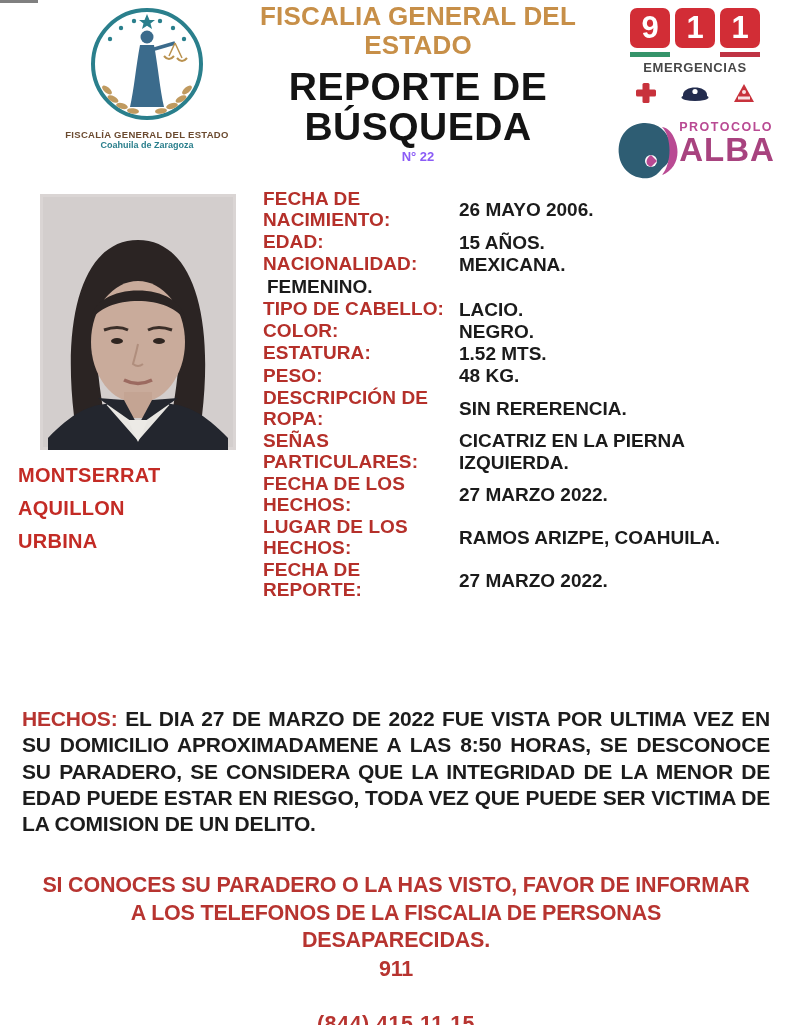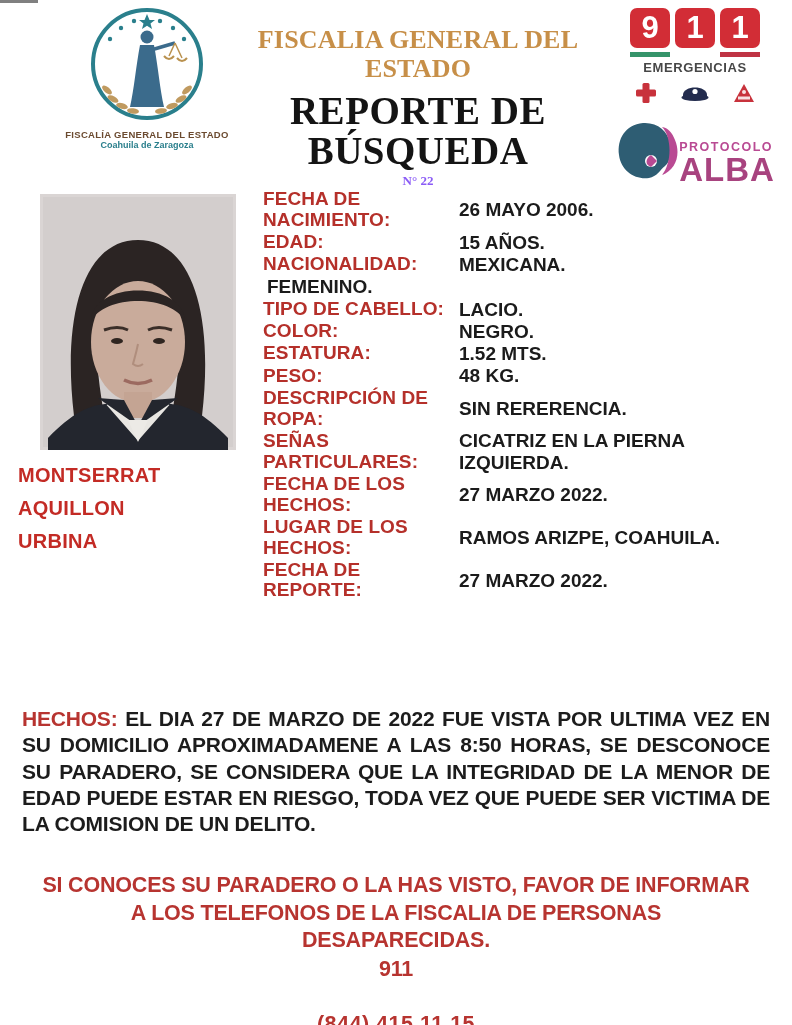--- a/index.html
+++ b/index.html
@@ -6,38 +6,38 @@
   html,body { width:792px; height:1025px; background:#fff; font-family:"Liberation Sans", sans-serif; }
   .page { position:relative; width:792px; height:1025px; background:#ffffff; overflow:hidden; }
 
   .scan-mark { position:absolute; top:0; left:0; width:38px; height:3px; background:#3c3c3c; opacity:.65; }
 
   
   .emblem-wrap { position:absolute; left:52px; top:6px; width:190px; text-align:center; }
   .emblem-caption1 { font-size:9.5px; font-weight:700; color:#6b4a2f; letter-spacing:.3px; margin-top:1px; }
   .emblem-caption2 { font-size:9px; font-weight:700; color:#2a7f8c; }
 
-  .title-block { position:absolute; left:232px; top:26px; width:372px; text-align:center;font-family:Liberation Serif, serif; }
+  .title-block { position:absolute; left:232px; top:2px; width:372px; text-align:center; }
   .agency-title { color:#c78f48; font-size:26px; font-weight:800; line-height:1.1; letter-spacing:.2px; }
   .report-title { color:#141414; font-size:39px; font-weight:800; line-height:1.02; margin-top:8px; letter-spacing:.5px; }
   .report-no { color:#8b5cf6; font-size:13px; font-weight:700; margin-top:2px; }
 
   .right-logos { position:absolute; right:16px; top:8px; width:162px; text-align:center; }
   .nine11-row { display:flex; justify-content:center; gap:5px; }
   .nine11-sq { width:40px; height:40px; background:#d22d36; border-radius:7px; color:#fff;
                font-size:31px; font-weight:800; display:flex; align-items:center; justify-content:center; }
   .nine11-bars { display:flex; justify-content:center; gap:5px; margin-top:4px; }
   .nine11-bar { width:40px; height:5px; }
   .bar-green { background:#35946a; }
   .bar-none { background:transparent; }
   .bar-red { background:#bf3344; }
   .emergencias { font-size:13px; font-weight:800; color:#474747; letter-spacing:.6px; margin-top:3px; }
   .svc-icons { display:flex; justify-content:center; gap:22px; margin-top:6px; align-items:center; }
 
-  .alba-wrap { display:flex; align-items:flex-end; justify-content:center; gap:0; margin-top:12px; }
+  .alba-wrap { display:flex; align-items:flex-start; justify-content:center; gap:0; margin-top:12px; }
   .alba-text { text-align:left; }
   .alba-line1 { font-size:12.5px; font-weight:700; color:#b94a93; letter-spacing:1.5px; line-height:1; }
   .alba-line2 { font-size:33px; font-weight:800; color:#a8437f; letter-spacing:1px; line-height:.95; }
 
   
   .photo-frame { position:absolute; left:40px; top:194px; width:196px; height:256px; }
   .person-name { position:absolute; left:18px; top:459px; width:238px; text-align:left;
                  color:#c32b25; font-weight:800; font-size:20px; line-height:1.65; letter-spacing:.3px; }
 
   

